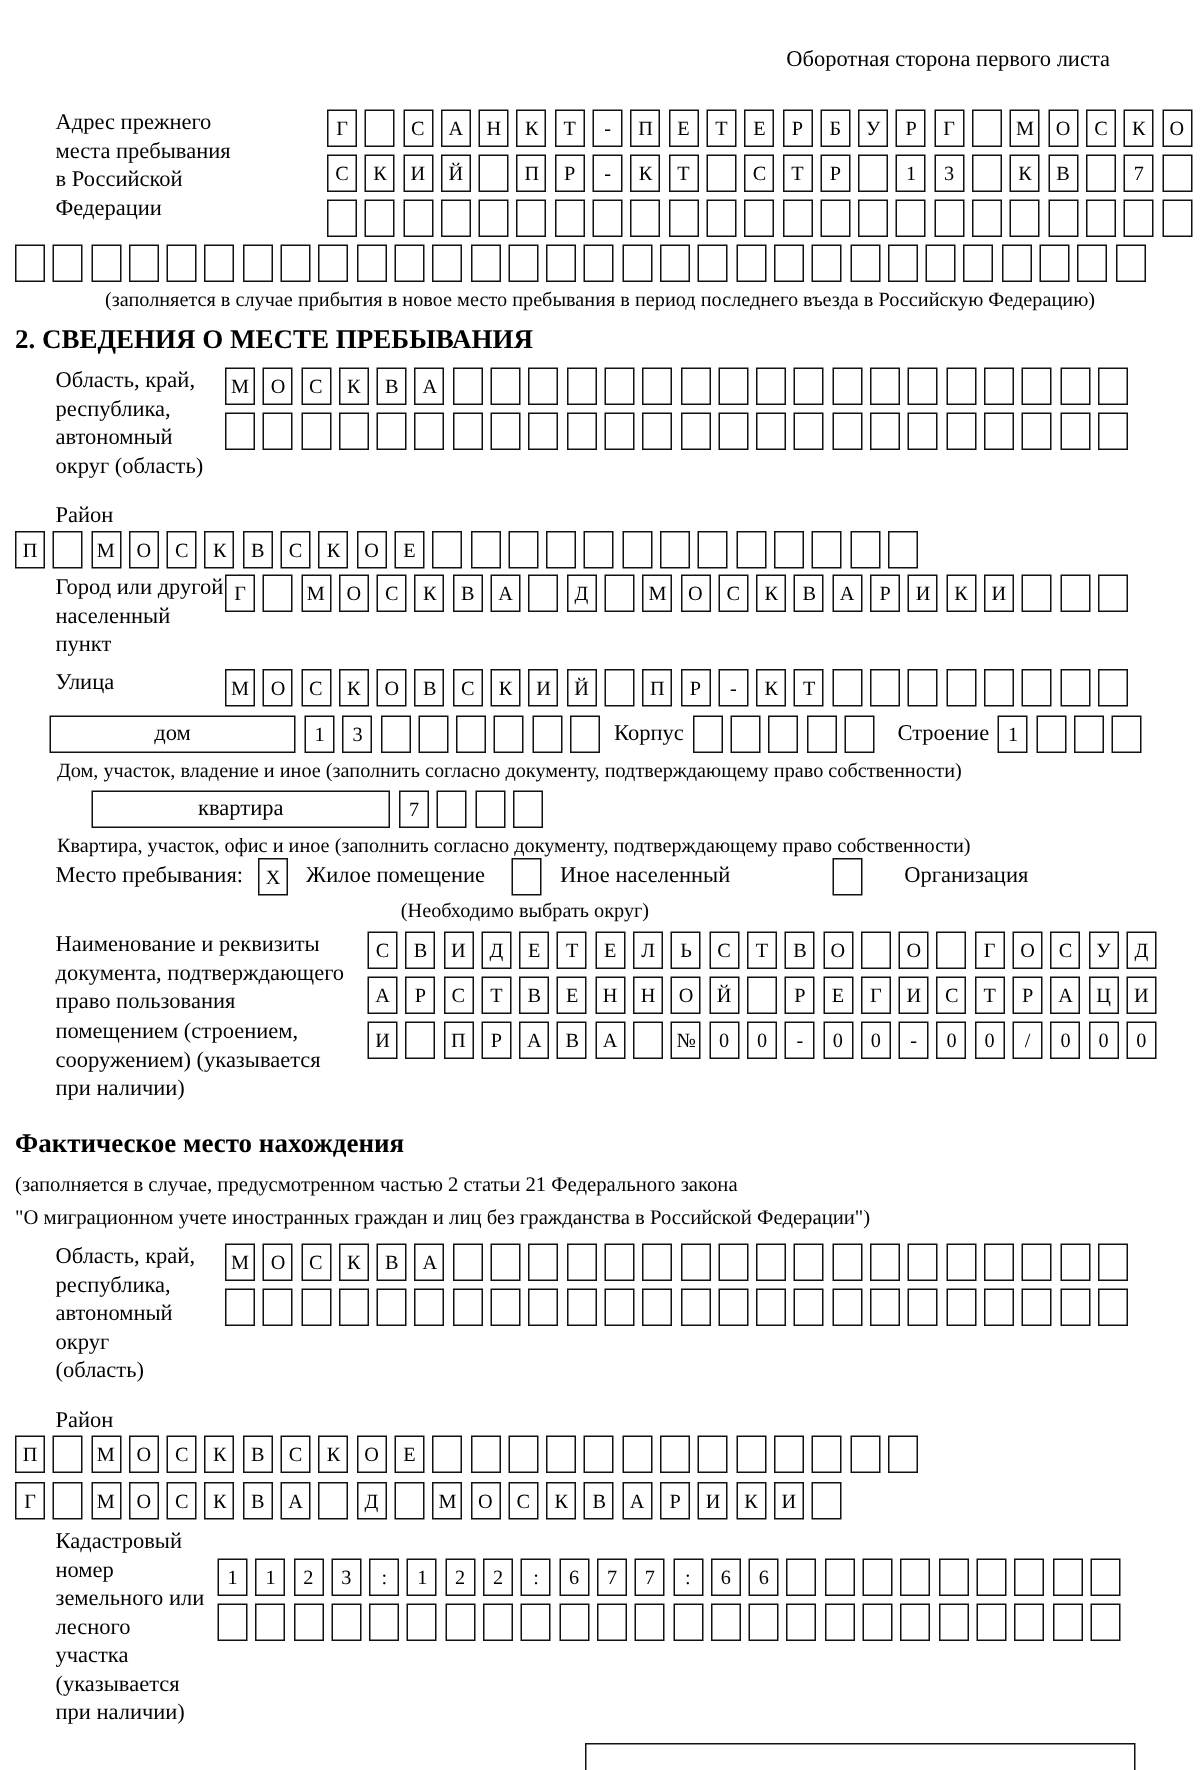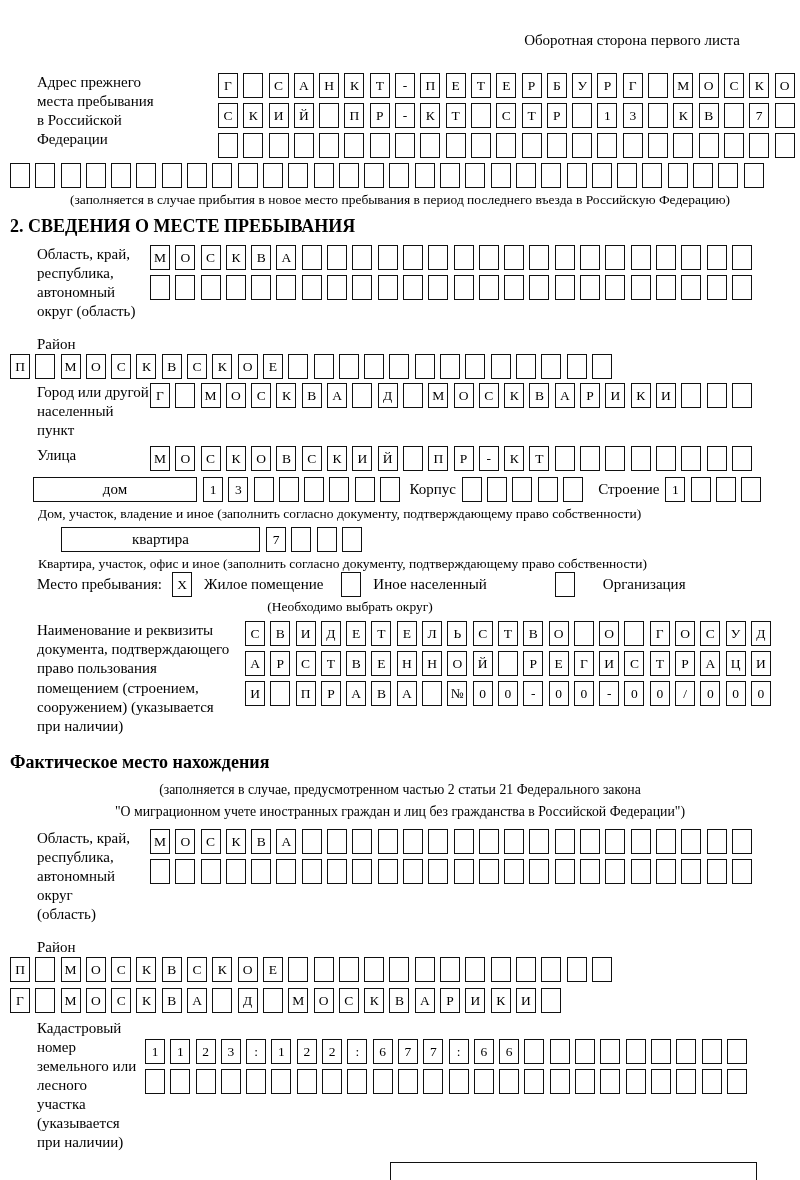--- a/index.html
+++ b/index.html
@@ -35,21 +35,21 @@
     display: inline-flex; align-items: center; justify-content: center;
     font-size: 15px; margin-right: 6px;
   }
   .domrow { display: flex; align-items: center; margin-top: 6px; margin-left: 23px; }
   .inline-lbl { font-size: 15px; margin: 0 6px 0 4px; white-space: nowrap; }
   .mestorow { display: flex; align-items: center; margin-top: 0; margin-left: 27px; }
   .mestorow .cell { margin-right: 0; }
   .opt { display: flex; align-items: center; }
   .opt-label { margin-left: 12px; white-space: nowrap; }
   .choose-note { font-size: 13.5px; margin-top: 2px; margin-left: 230px; width: 220px; text-align: center; }
-  .lawnote { font-size: 13.8px; text-align: center; line-height: 1.6; margin-top: 6px; }
+  .lawnote { font-size: 13.8px; line-height: 1.6; margin-top: 6px; }
   .stampbox { margin-left: 380px; margin-top: 10px; width: 367px; height: 177px; border: 1.6px solid #111; background:#fff; }
 </style>
 </head>
 <body>
 
 <div class="title">Оборотная сторона первого листа</div>
 
 <div class="field" style="margin-top:24px;gap:40px;">
   <div class="flabel w168">Адрес прежнего<br>места пребывания<br>в Российской<br>Федерации</div>
   <div class="rows">

